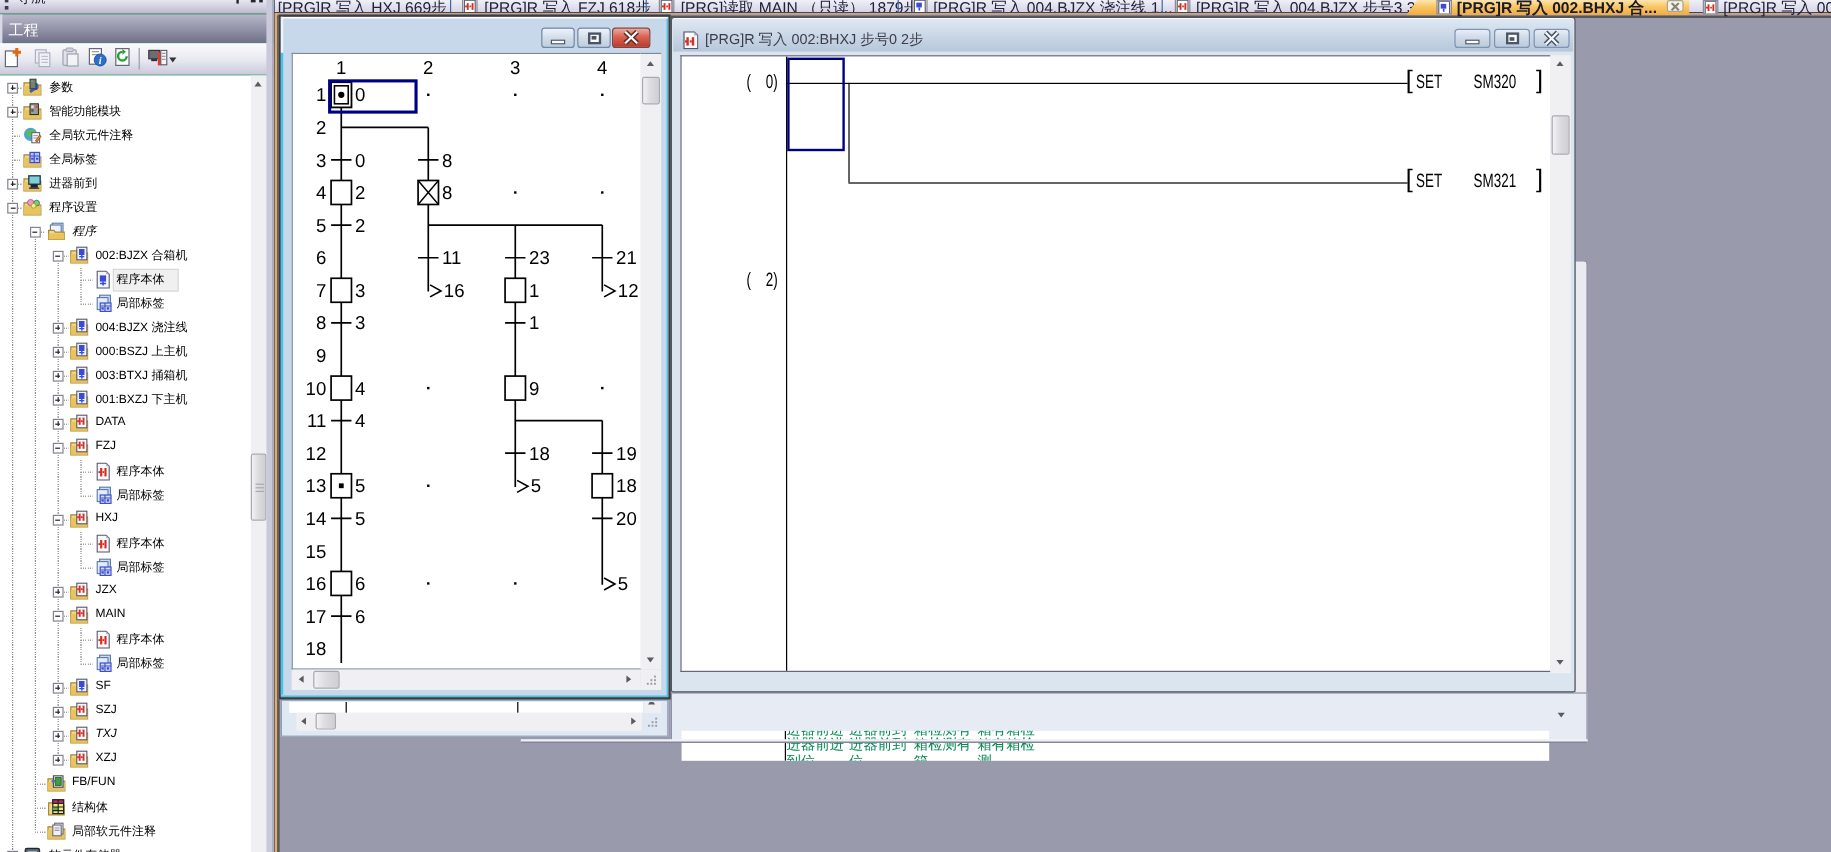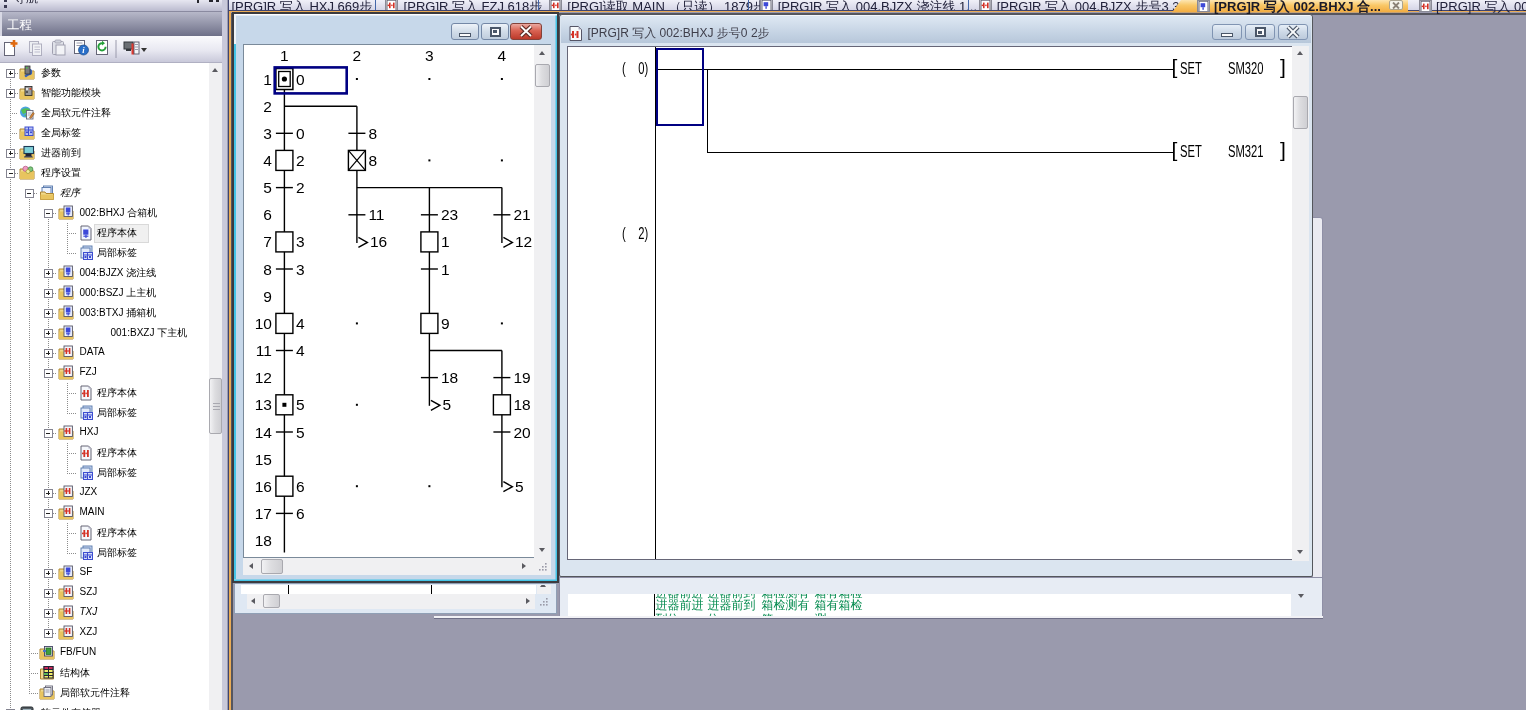--- a/index.html
+++ b/index.html
@@ -272,21 +272,21 @@
       </div>
     <div class="hdot" style="left:52.5px;top:150px;width:4.5px;"></div>
     <div class="ticon" style="left:58px;top:142px;"><svg width="16" height="16" viewBox="0 0 16 16">
           <path d="M1 4 L6 4 L7.5 6 L15 6 L15 14 L1 14 Z" fill="#f0d98c" stroke="#ad8530" stroke-width="1"></path>
           <path d="M1 6.5 L15 6.5 L15 14 L1 14 Z" fill="#e8c45f" stroke="none"></path>
           <rect x="6" y="1" width="8.4" height="10.5" fill="#eef3fe" stroke="#556" stroke-width="0.9"></rect>
           <rect x="7.8" y="2.5" width="4.6" height="5" fill="#3d49d8"></rect>
           <rect x="9.6" y="7.5" width="1.2" height="3" fill="#3d49d8"></rect>
           <line x1="8" y1="8.8" x2="12.2" y2="8.8" stroke="#3d49d8" stroke-width="1.1"></line>
         </svg></div>
-    <div class="tlabel" style="left:79.5px;top:143px;">002:BHXJ 合箱机</div>
+    <div class="tlabel" style="left:79.5px;top:143px;">002:BJZX 合箱机</div>
     <div class="hdot" style="left:66.5px;top:170px;width:10px;"></div>
     <div class="abs" style="left:94px;top:161px;width:55px;height:19px;background:#f0f0f0;border:1px solid #d9d9d9;"></div>
     <div class="ticon" style="left:77.5px;top:162px;"><svg width="16" height="16" viewBox="0 0 16 16">
           <path d="M3 1 L10.5 1 L13 3.5 L13 15 L3 15 Z" fill="#f2f6fe" stroke="#556" stroke-width="0.9"></path>
           <path d="M10.5 1 L13 3.5 L10.5 3.5 Z" fill="#aab"></path>
           <rect x="5.2" y="4.5" width="5.2" height="5.2" fill="#3d49d8"></rect>
           <rect x="7.3" y="9.7" width="1.3" height="3.2" fill="#3d49d8"></rect>
           <line x1="5.4" y1="11.2" x2="10.4" y2="11.2" stroke="#3d49d8" stroke-width="1.2"></line>
         </svg></div>
     <div class="tlabel" style="left:97px;top:163px;">程序本体</div>
@@ -353,21 +353,21 @@
       </div>
     <div class="hdot" style="left:52.5px;top:270px;width:4.5px;"></div>
     <div class="ticon" style="left:58px;top:262px;"><svg width="16" height="16" viewBox="0 0 16 16">
           <path d="M1 4 L6 4 L7.5 6 L15 6 L15 14 L1 14 Z" fill="#f0d98c" stroke="#ad8530" stroke-width="1"></path>
           <path d="M1 6.5 L15 6.5 L15 14 L1 14 Z" fill="#e8c45f" stroke="none"></path>
           <rect x="6" y="1" width="8.4" height="10.5" fill="#eef3fe" stroke="#556" stroke-width="0.9"></rect>
           <rect x="7.8" y="2.5" width="4.6" height="5" fill="#3d49d8"></rect>
           <rect x="9.6" y="7.5" width="1.2" height="3" fill="#3d49d8"></rect>
           <line x1="8" y1="8.8" x2="12.2" y2="8.8" stroke="#3d49d8" stroke-width="1.1"></line>
         </svg></div>
-    <div class="tlabel" style="left:79.5px;top:263px;margin-left:31px;">001:BXZJ 下主机</div>
+    <div class="tlabel" style="left:79.5px;top:263px;">001:BXZJ 下主机</div>
     <div class="hdot" style="left:47.5px;top:290px;width:-4px;"></div>
     <div class="ebox" style="left:43.5px;top:285.5px;">
         <div class="h"></div>
         <div class="v"></div>
       </div>
     <div class="hdot" style="left:52.5px;top:290px;width:4.5px;"></div>
     <div class="ticon" style="left:58px;top:282px;"><svg width="16" height="16" viewBox="0 0 16 16">
           <path d="M1 4 L6 4 L7.5 6 L15 6 L15 14 L1 14 Z" fill="#f0d98c" stroke="#ad8530" stroke-width="1"></path>
           <path d="M1 6.5 L15 6.5 L15 14 L1 14 Z" fill="#e8c45f" stroke="none"></path>
           <rect x="6" y="1" width="8.4" height="10.5" fill="#f5f7fb" stroke="#556" stroke-width="0.9"></rect>
@@ -614,21 +614,21 @@
         <div class="abs" style="left:2.5px;top:27px;width:7px;height:1.2px;background:#a8a8b0;"></div>
         <div class="abs" style="left:2.5px;top:30px;width:7px;height:1.2px;background:#a8a8b0;"></div>
       </div>
   </div>
 
   <div class="abs" style="left:222px;top:0;width:6px;height:710px;background:#c9c9da;border-right:1px solid #9a9aae;"></div>
 </div>
 
 <div class="abs" style="left:1312.5px;top:217px;width:10px;height:401.5px;background:#eaeaf1;border:1px solid #8f8fa6;border-left:none;border-radius:0 3px 0 0;"></div>
 <div class="abs" style="left:558.5px;top:576.5px;width:764px;height:42px;background:#e7ecf4;border:1px solid #8f8fa6;"></div>
-<div class="abs" style="left:568px;top:594px;width:723px;height:24.5px;background:#fff;overflow:hidden;">
+<div class="abs" style="left:568px;top:609px;width:723px;height:24.5px;background:#fff;overflow:hidden;">
     <div class="abs" style="left:86px;top:0;width:1.4px;height:24.5px;background:#000;"></div>
     <div class="txt" style="left:87.5px;top:-9.5px;font-size:12px;color:#00894c;">进器前进</div>
     <div class="txt" style="left:139.5px;top:-9.5px;font-size:12px;color:#00894c;">进器前到</div>
     <div class="txt" style="left:193.5px;top:-9.5px;font-size:12px;color:#00894c;">箱检测有</div>
     <div class="txt" style="left:246.5px;top:-9.5px;font-size:12px;color:#00894c;">箱有箱检</div>
     <div class="txt" style="left:87.5px;top:3px;font-size:12px;color:#00894c;">进器前进</div>
     <div class="txt" style="left:139.5px;top:3px;font-size:12px;color:#00894c;">进器前到</div>
     <div class="txt" style="left:193.5px;top:3px;font-size:12px;color:#00894c;">箱检测有</div>
     <div class="txt" style="left:246.5px;top:3px;font-size:12px;color:#00894c;">箱有箱检</div>
     <div class="txt" style="left:87.5px;top:17px;font-size:12px;color:#00894c;">到位</div>

